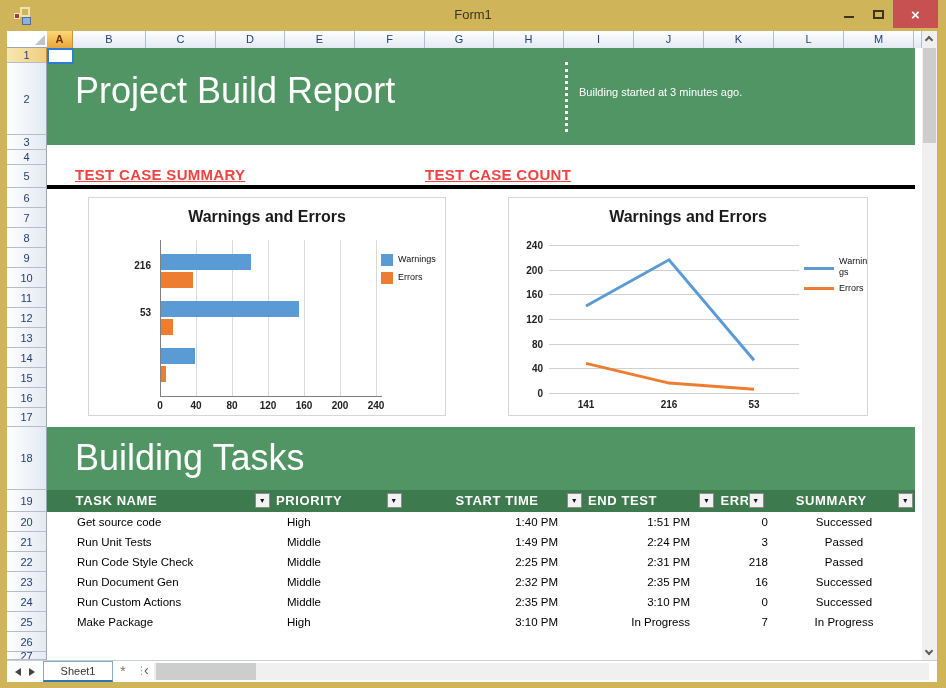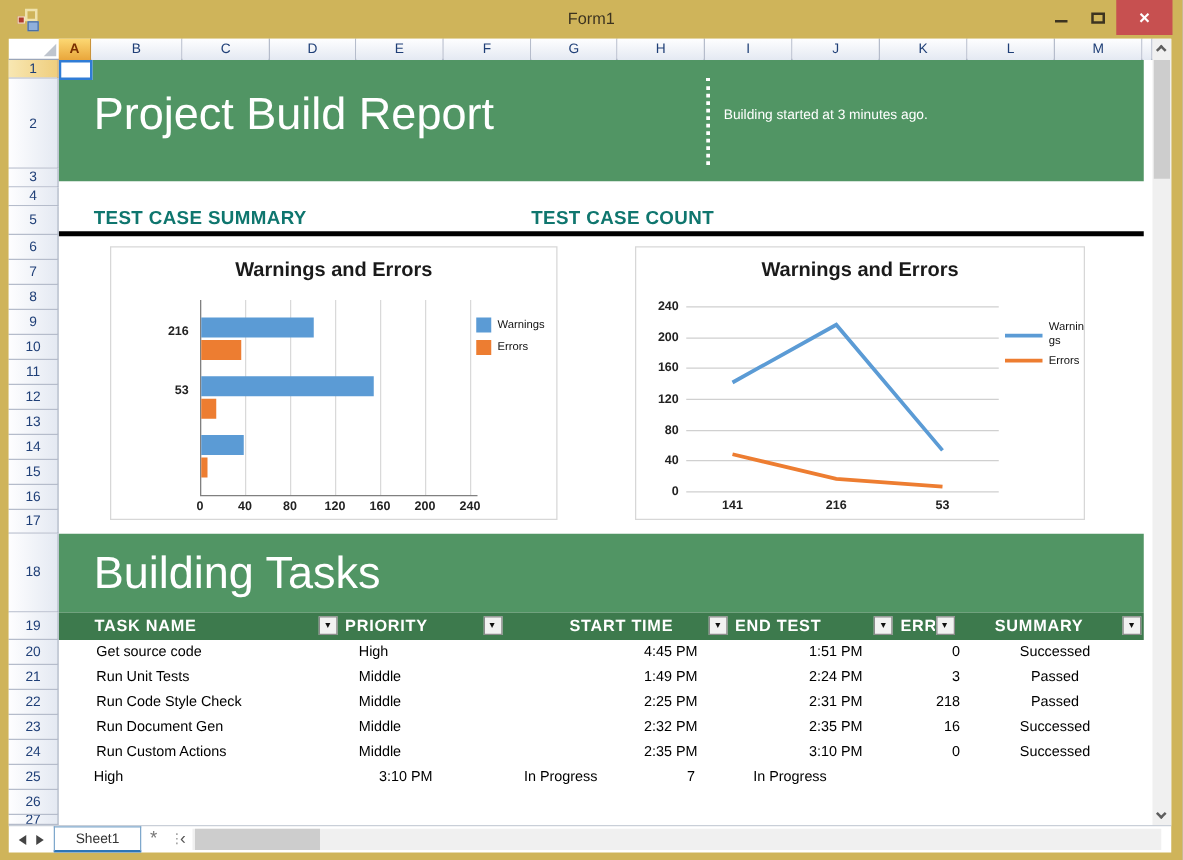--- a/index.html
+++ b/index.html
@@ -37,21 +37,21 @@
   
   .content { position:absolute; left:40px; top:17px; width:875px; height:612px; background:#fff; overflow:hidden; }
   .banner { position:absolute; left:0; width:868px; background:#519564; }
   .banner1 { top:0; height:97px; }
   .banner2 { top:379px; height:63px; }
   .cell-a1 { position:absolute; left:0; top:0; width:27px; height:16px; background:#fff; border:2px solid #2F7CD6; }
   .report-title { position:absolute; left:28px; top:22px; font-size:36px; color:#fff; white-space:nowrap; }
   .dotted-divider { position:absolute; left:518px; top:14px; height:70px; width:0; border-left:3px dotted #fff; }
   .report-subtitle { position:absolute; left:532px; top:38px; font-size:11px; color:#fff; }
   .tasks-title { position:absolute; left:28px; top:10px; font-size:36px; color:#fff; white-space:nowrap; }
-  .section-title { position:absolute; top:118px; font-size:15px; font-weight:600; letter-spacing:.3px; color:#0f766e; }
+  .section-title { position:absolute; top:118px; font-size:15px; font-weight:600; letter-spacing:.3px; color:#ef4444;text-decoration:underline; }
   .s1 { left:28px; } .s2 { left:378px;text-align:center; }
   .thick-line { position:absolute; left:0; top:137px; width:868px; height:4px; background:#000; }
 
   
   .chart { position:absolute; top:149px; height:219px; background:#fff; border:1px solid #D7D7D7; }
   #chart-bar { left:41px; width:358px; }
   #chart-line { left:461px; width:360px; }
   .chart-title { position:absolute; left:0; right:0; top:10px; text-align:center; font-size:16px; font-weight:700; color:#1a1a1a; }
   .gridv { position:absolute; width:1px; background:#D9D9D9; }
   .gridh { position:absolute; height:1px; background:#D0D0D0; }
@@ -273,21 +273,21 @@
           <div class="thcell center" style="width: 158px;">
             <div class="lbl">SUMMARY</div>
             <div class="filter-btn">▼</div>
           </div>
         </div>
       <div id="tbody">
           <div class="trow" style="top: 464px;">
             <div class="tcell" style="width: 26px;"></div>
             <div class="tcell" style="width: 212px; text-align: left; padding-left: 4px;">Get source code</div>
             <div class="tcell" style="width: 139px; text-align: left; padding-left: 2px;">High</div>
-            <div class="tcell" style="width: 140px; text-align: right; padding-right: 6px;">4:45 PM</div>
+            <div class="tcell" style="width: 140px; text-align: right; padding-right: 6px;">1:40 PM</div>
             <div class="tcell" style="width: 140px; text-align: right; padding-right: 14px;">1:51 PM</div>
             <div class="tcell" style="width: 70px; text-align: right; padding-right: 6px;">0</div>
             <div class="tcell" style="width: 140px; text-align: center;">Successed</div>
           </div>
           <div class="trow" style="top: 484px;">
             <div class="tcell" style="width: 26px;"></div>
             <div class="tcell" style="width: 212px; text-align: left; padding-left: 4px;">Run Unit Tests</div>
             <div class="tcell" style="width: 139px; text-align: left; padding-left: 2px;">Middle</div>
             <div class="tcell" style="width: 140px; text-align: right; padding-right: 6px;">1:49 PM</div>
             <div class="tcell" style="width: 140px; text-align: right; padding-right: 14px;">2:24 PM</div>
@@ -316,20 +316,21 @@
             <div class="tcell" style="width: 26px;"></div>
             <div class="tcell" style="width: 212px; text-align: left; padding-left: 4px;">Run Custom Actions</div>
             <div class="tcell" style="width: 139px; text-align: left; padding-left: 2px;">Middle</div>
             <div class="tcell" style="width: 140px; text-align: right; padding-right: 6px;">2:35 PM</div>
             <div class="tcell" style="width: 140px; text-align: right; padding-right: 14px;">3:10 PM</div>
             <div class="tcell" style="width: 70px; text-align: right; padding-right: 6px;">0</div>
             <div class="tcell" style="width: 140px; text-align: center;">Successed</div>
           </div>
           <div class="trow" style="top: 564px;">
             <div class="tcell" style="width: 26px;"></div>
+            <div class="tcell" style="width: 212px; text-align: left; padding-left: 4px;">Make Package</div>
             <div class="tcell" style="width: 139px; text-align: left; padding-left: 2px;">High</div>
             <div class="tcell" style="width: 140px; text-align: right; padding-right: 6px;">3:10 PM</div>
             <div class="tcell" style="width: 140px; text-align: right; padding-right: 14px;">In Progress</div>
             <div class="tcell" style="width: 70px; text-align: right; padding-right: 6px;">7</div>
             <div class="tcell" style="width: 140px; text-align: center;">In Progress</div>
           </div>
         </div>
     </div>
 
     <div class="vscroll">

